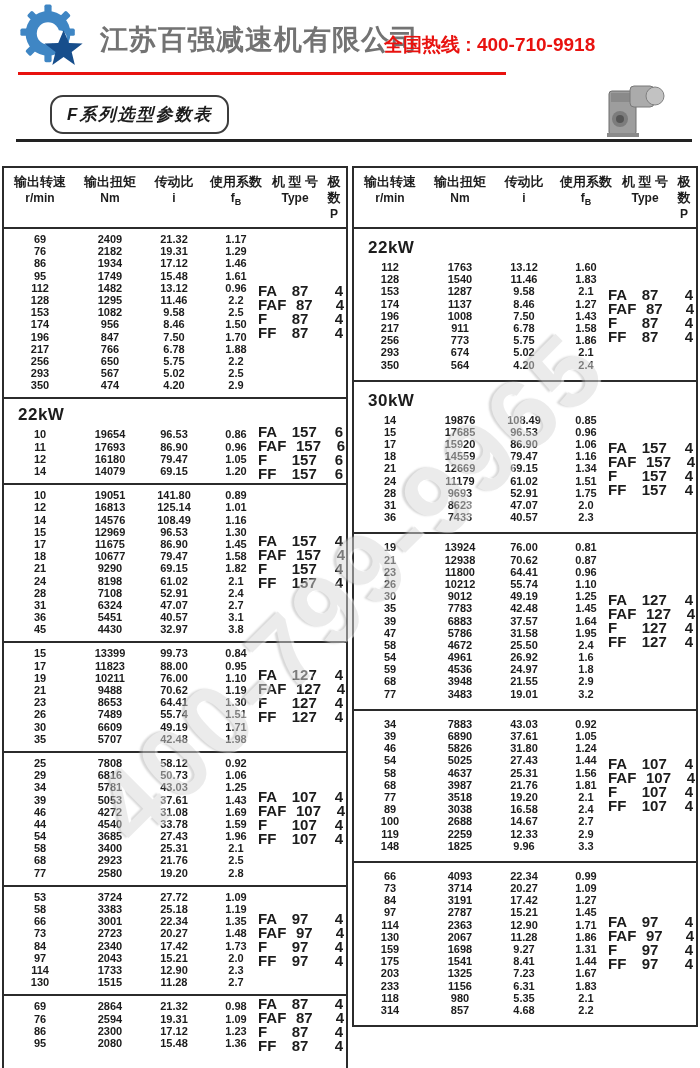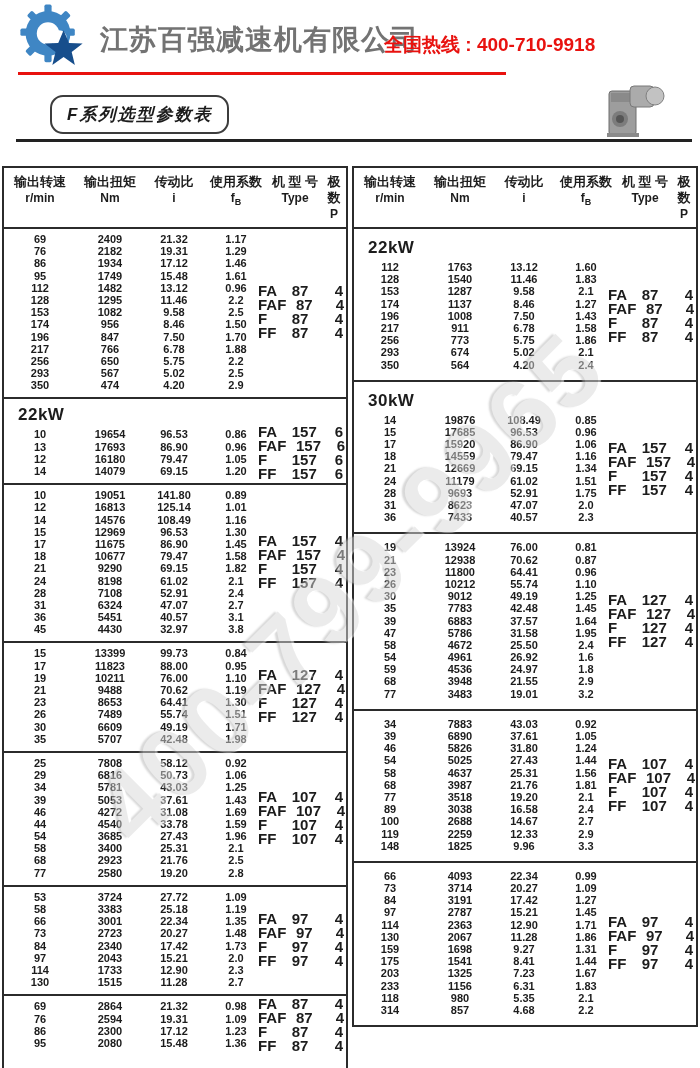--- a/index.html
+++ b/index.html
@@ -217,21 +217,21 @@
           <div class="tblock">
             <div class="power">22kW</div>
             <div class="rows">
               <div class="drow">
                 <span class="c c0">10</span>
                 <span class="c c1">19654</span>
                 <span class="c c2">96.53</span>
                 <span class="c c3">0.86</span>
               </div>
               <div class="drow">
-                <span class="c c0">13</span>
+                <span class="c c0">11</span>
                 <span class="c c1">17693</span>
                 <span class="c c2">86.90</span>
                 <span class="c c3">0.96</span>
               </div>
               <div class="drow">
                 <span class="c c0">12</span>
                 <span class="c c1">16180</span>
                 <span class="c c2">79.47</span>
                 <span class="c c3">1.05</span>
               </div>

